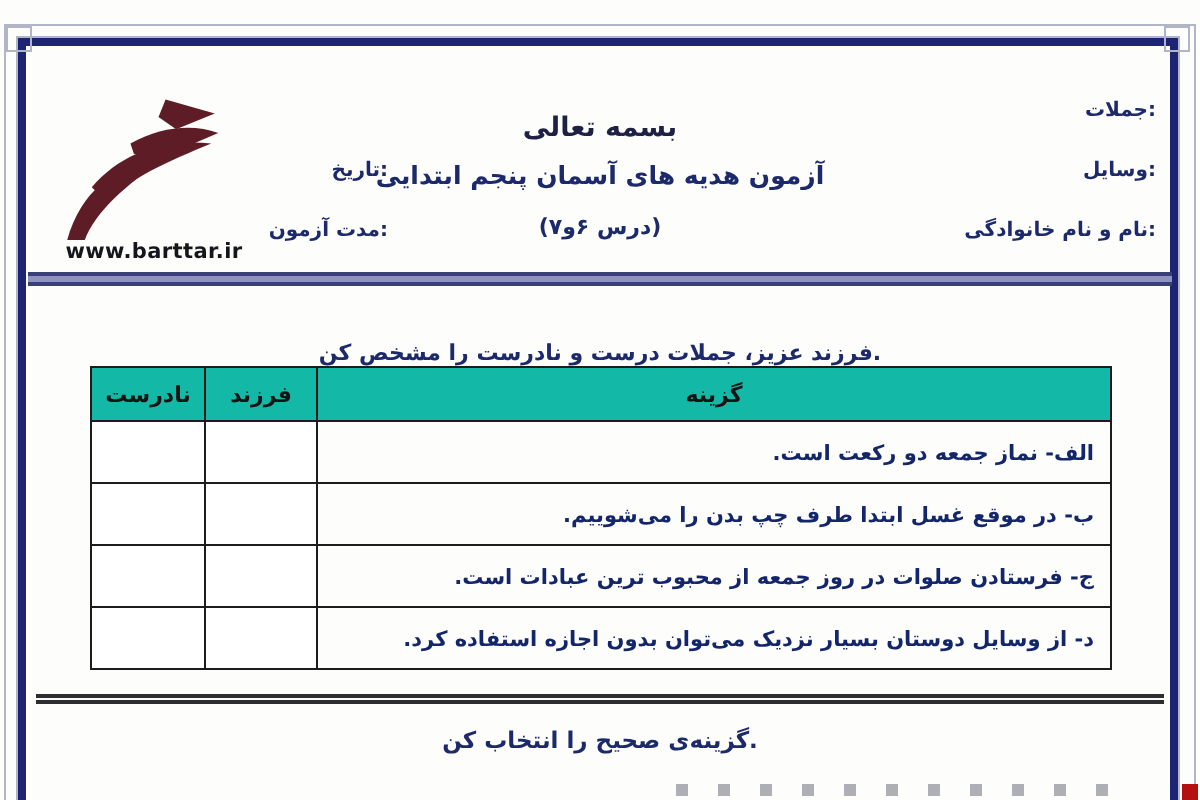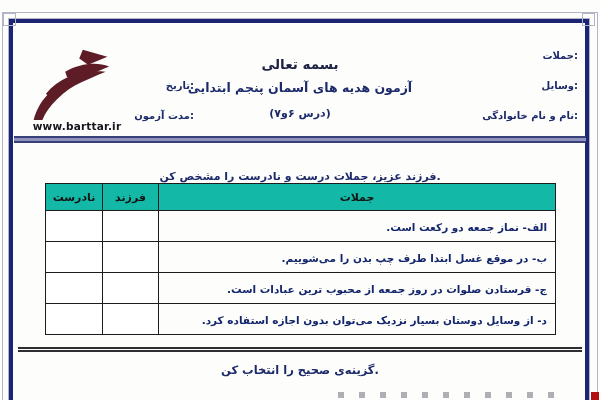--- a/index.html
+++ b/index.html
@@ -78,21 +78,21 @@
 
 <div class="abs tf-wrap">
   <table class="tf">
     <colgroup>
         <col style="width:397px;">
         <col style="width:56px;">
         <col style="width:57px;">
       </colgroup>
     <tbody>
         <tr>
-      <th>جملات</th>
+      <th>گزینه</th>
       <th>فرزند</th>
       <th>نادرست</th>
     </tr>
     <tr>
       <td class="stmt">الف- نماز جمعه دو رکعت است.</td>
       <td class="blank"></td>
       <td class="blank"></td>
     </tr>
     <tr>
       <td class="stmt">ب- در موقع غسل ابتدا طرف چپ بدن را می‌شوییم.</td>

